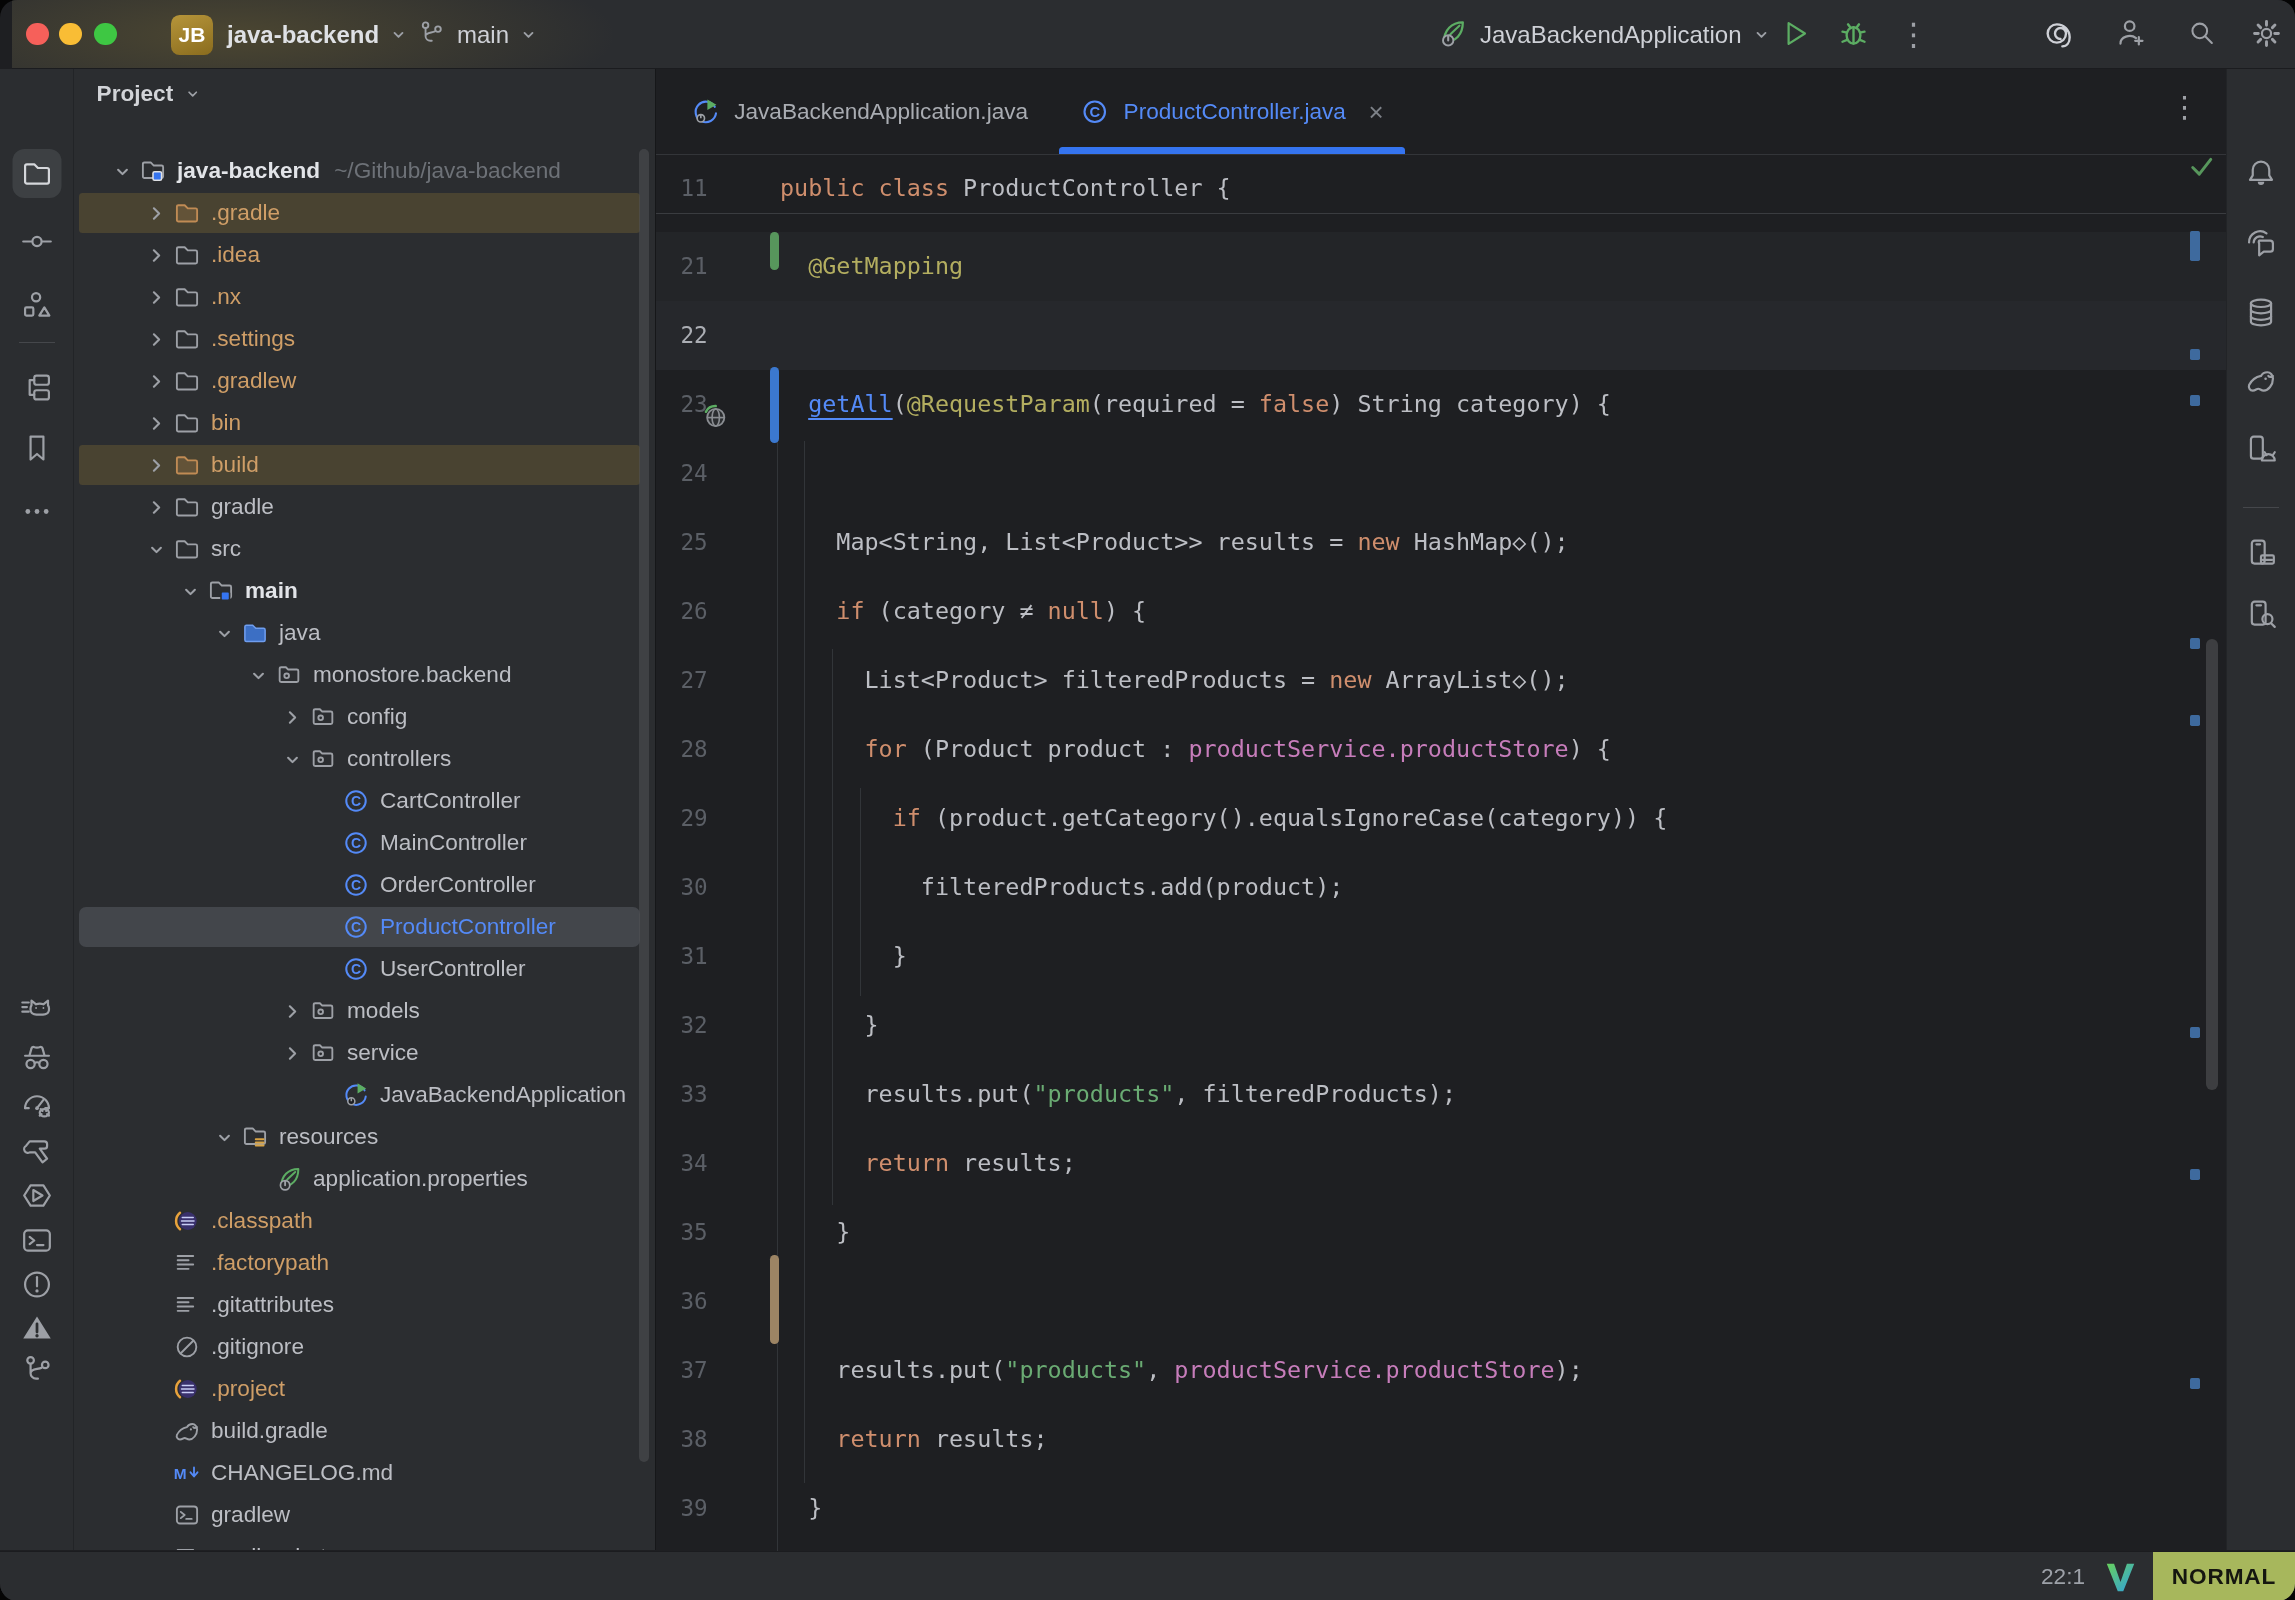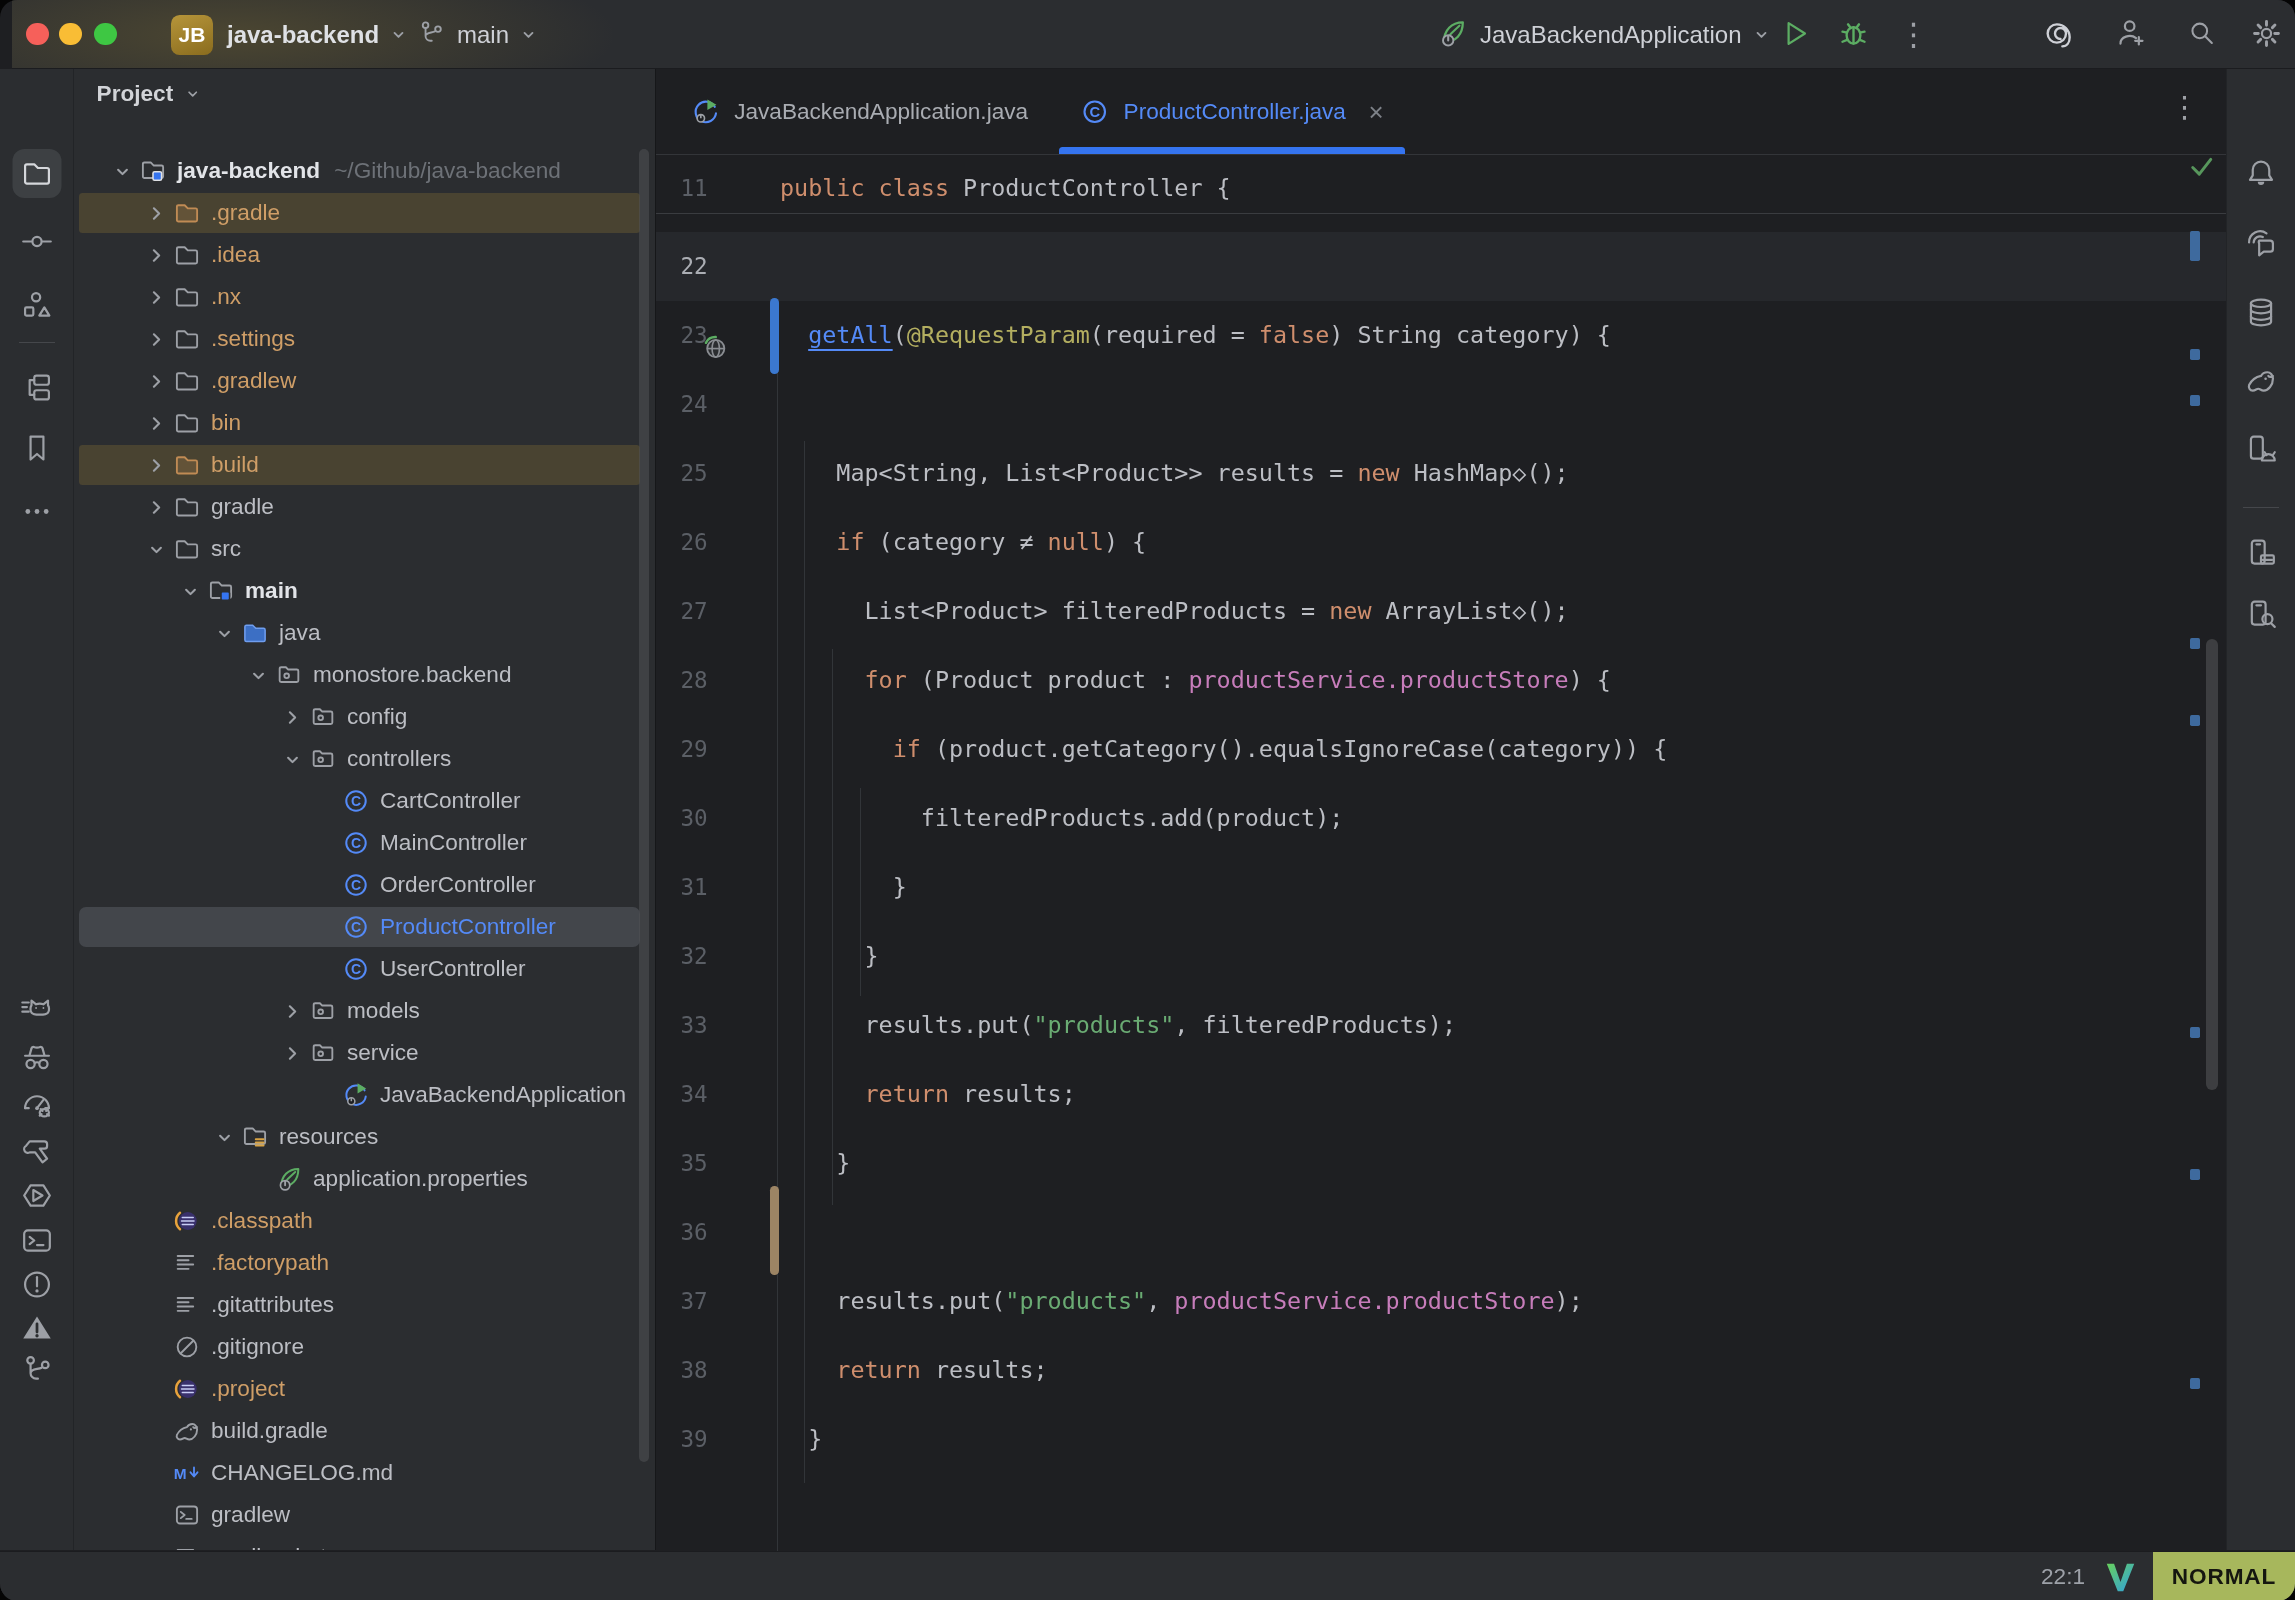--- a/index.html
+++ b/index.html
@@ -909,20 +909,25 @@
         <span class="lnum" style="line-height:47px">11</span>
         <span class="ctext" id="sticky-text"><span class="c-kw">public</span><span class="c-pl"> </span><span class="c-kw">class</span><span class="c-pl"> ProductController {</span></span>
       </div>
     </div>
 
     <div class="code" id="code">
       <div class="iguide" style="left:121px; top:17.4px;  height:1320px"></div>
       <div class="iguide" style="left:148px; top:226px; height:1042px"></div>
       <div class="iguide" style="left:176px; top:434px; height:556px"></div>
       <div class="iguide" style="left:204px; top:573px; height:208px"></div>
+    <div class="crow sub">
+          <span class="lnum">21</span>
+          <div class="gmark added"></div>
+          <span class="ctext"><span class="c-pl">  </span><span class="c-ann">@GetMapping</span></span>
+        </div>
         <div class="crow caret">
           <span class="lnum">22</span>
         </div>
         <div class="crow">
           <span class="lnum">23</span>
           <div class="gmark modified"></div>
           <span class="globe"><span style="display: inline-flex; width: 29.5px; height: 29.5px;">
               <svg viewBox="0 0 36 36" width="29.5" height="29.5">
                 <circle cx="18" cy="19" r="10.5" stroke="#8a8d92" stroke-width="2.2" fill="#2b2d30"></circle>
                 <ellipse cx="18" cy="19" rx="4.5" ry="10.5" stroke="#8a8d92" stroke-width="2" fill="none"></ellipse>

